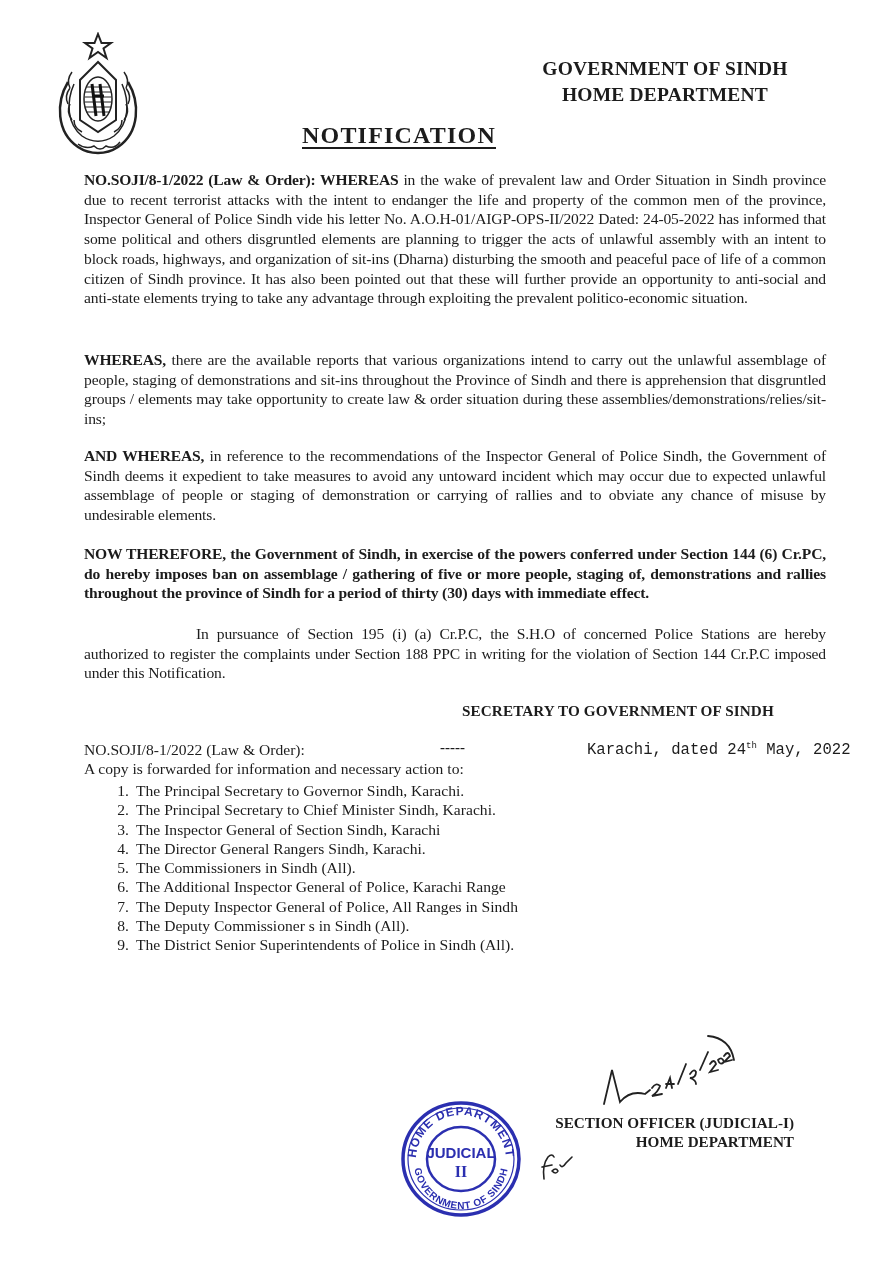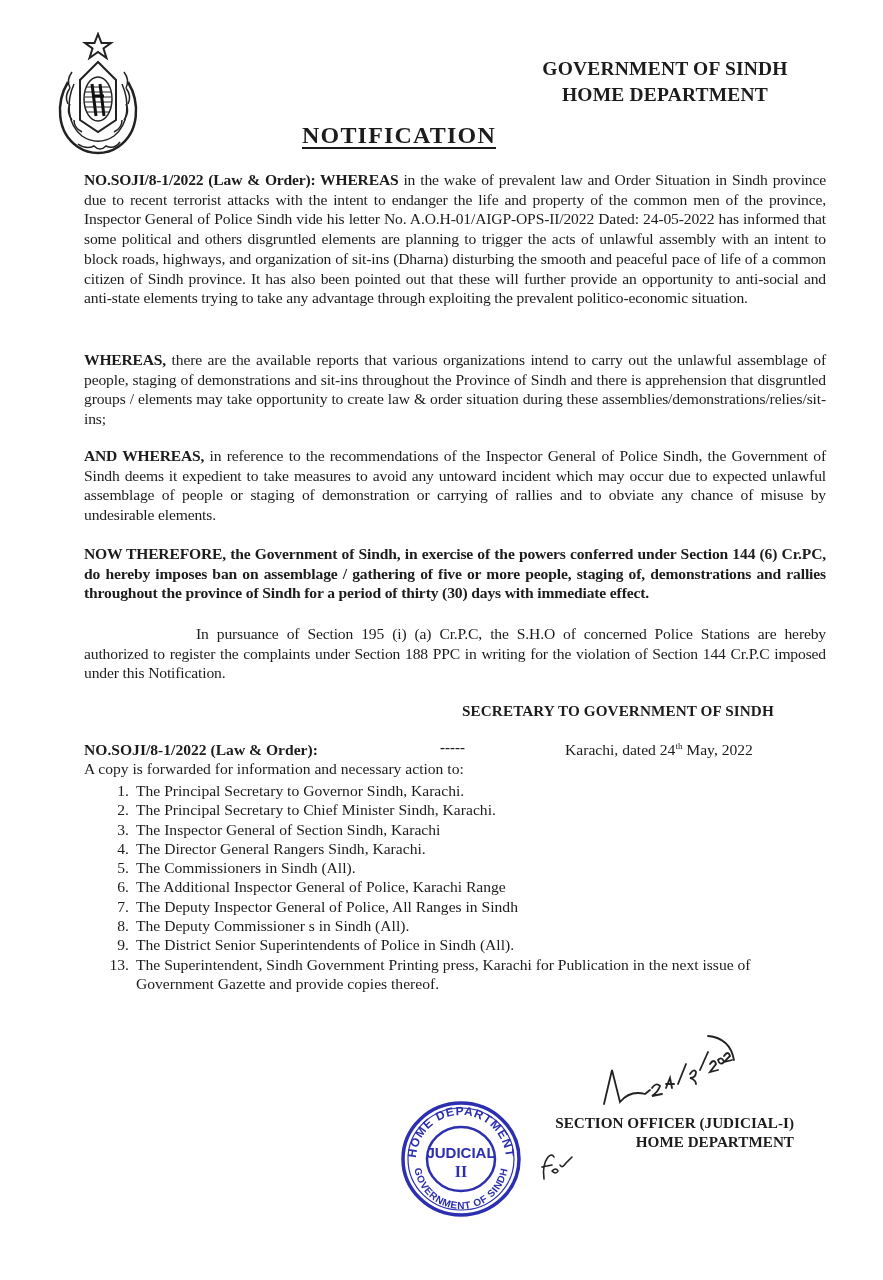--- a/index.html
+++ b/index.html
@@ -12,23 +12,23 @@
   .emblem { left: 48px; top: 32px; width: 100px; height: 128px; }
   .header { left: 520px; top: 56px; width: 290px; text-align: center;
     font-weight: bold; font-size: 19.5px; line-height: 26px; letter-spacing: 0.2px; }
   .title { left: 302px; top: 122px; font-size: 24px; font-weight: bold; letter-spacing: 1.2px;
     text-decoration: underline; text-underline-offset: 4px; text-decoration-thickness: 2px; }
   .para { left: 84px; width: 742px; font-size: 15.6px; line-height: 19.7px; text-align: justify;
     font-stretch: condensed; letter-spacing: -0.15px; }
   .para b { letter-spacing: -0.2px; }
   .indent { text-indent: 112px; }
   .sig1 { left: 462px; top: 702px; font-weight: bold; font-size: 15.2px; letter-spacing: 0.1px; }
-  .ref { left: 84px; top: 741px; font-weight: bold; font-size: 15.6px; text-align: center; }
+  .ref { left: 84px; top: 741px; font-weight: normal; font-size: 15.6px; text-align: center; }
   .dashes { left: 440px; top: 739px; font-weight: bold; font-size: 15px; }
-  .dated { left: 565px; top: 741px; font-size: 15.6px; }
+  .dated { left: 587px; top: 741px; font-size: 15.6px; font-family: Liberation Mono, monospace; }
   .dated sup { font-size: 9px; }
   .fwd { left: 84px; top: 760px; font-size: 15.6px; }
   ol.copies { position: absolute; left: 84px; top: 781px; width: 740px; margin: 0; padding: 0;
     list-style: none; font-size: 15.6px; line-height: 19.3px; }
   ol.copies li { display: flex; }
   ol.copies li .num { width: 52px; text-align: right; padding-right: 7px; flex-shrink: 0; box-sizing: border-box; }
   ol.copies li .txt { flex: 1; }
   .so { left: 522px; top: 1113px; width: 272px; text-align: right; font-weight: bold; font-size: 15.2px; line-height: 19px; }
   .stamp { left: 400px; top: 1100px; width: 122px; height: 118px; }
   .signature { left: 590px; top: 1030px; width: 150px; height: 80px; }
@@ -121,24 +121,20 @@
       <span class="txt">The Deputy Inspector General of Police, All Ranges in Sindh</span>
     </li>
     <li>
       <span class="num">8.</span>
       <span class="txt">The Deputy Commissioner s in Sindh (All).</span>
     </li>
     <li>
       <span class="num">9.</span>
       <span class="txt">The District Senior Superintendents of Police in Sindh (All).</span>
     </li>
-    <li>
-      <span class="num">13.</span>
-      <span class="txt">The Superintendent, Sindh Government Printing press, Karachi for Publication in the next issue of Government Gazette and provide copies thereof.</span>
-    </li>
   </ol>
 
 <div class="abs signature">
   <svg width="150" height="80" viewBox="0 0 150 80" fill="none" stroke="#222" stroke-width="1.8" stroke-linecap="round">
     <path d="M14,74 L22,40 L30,72 Q40,60 55,64 L60,60"></path>
     <path d="M62,58 q4,-6 8,-2 q-2,6 -8,10 l10,-2"></path>
     <path d="M76,58 l4,-10 l2,10 m-6,-4 l8,0"></path>
     <path d="M88,54 L96,34"></path>
     <path d="M100,44 q4,-6 6,-2 q0,6 -6,6 q6,2 6,6"></path>
     <path d="M110,40 L118,22"></path>

